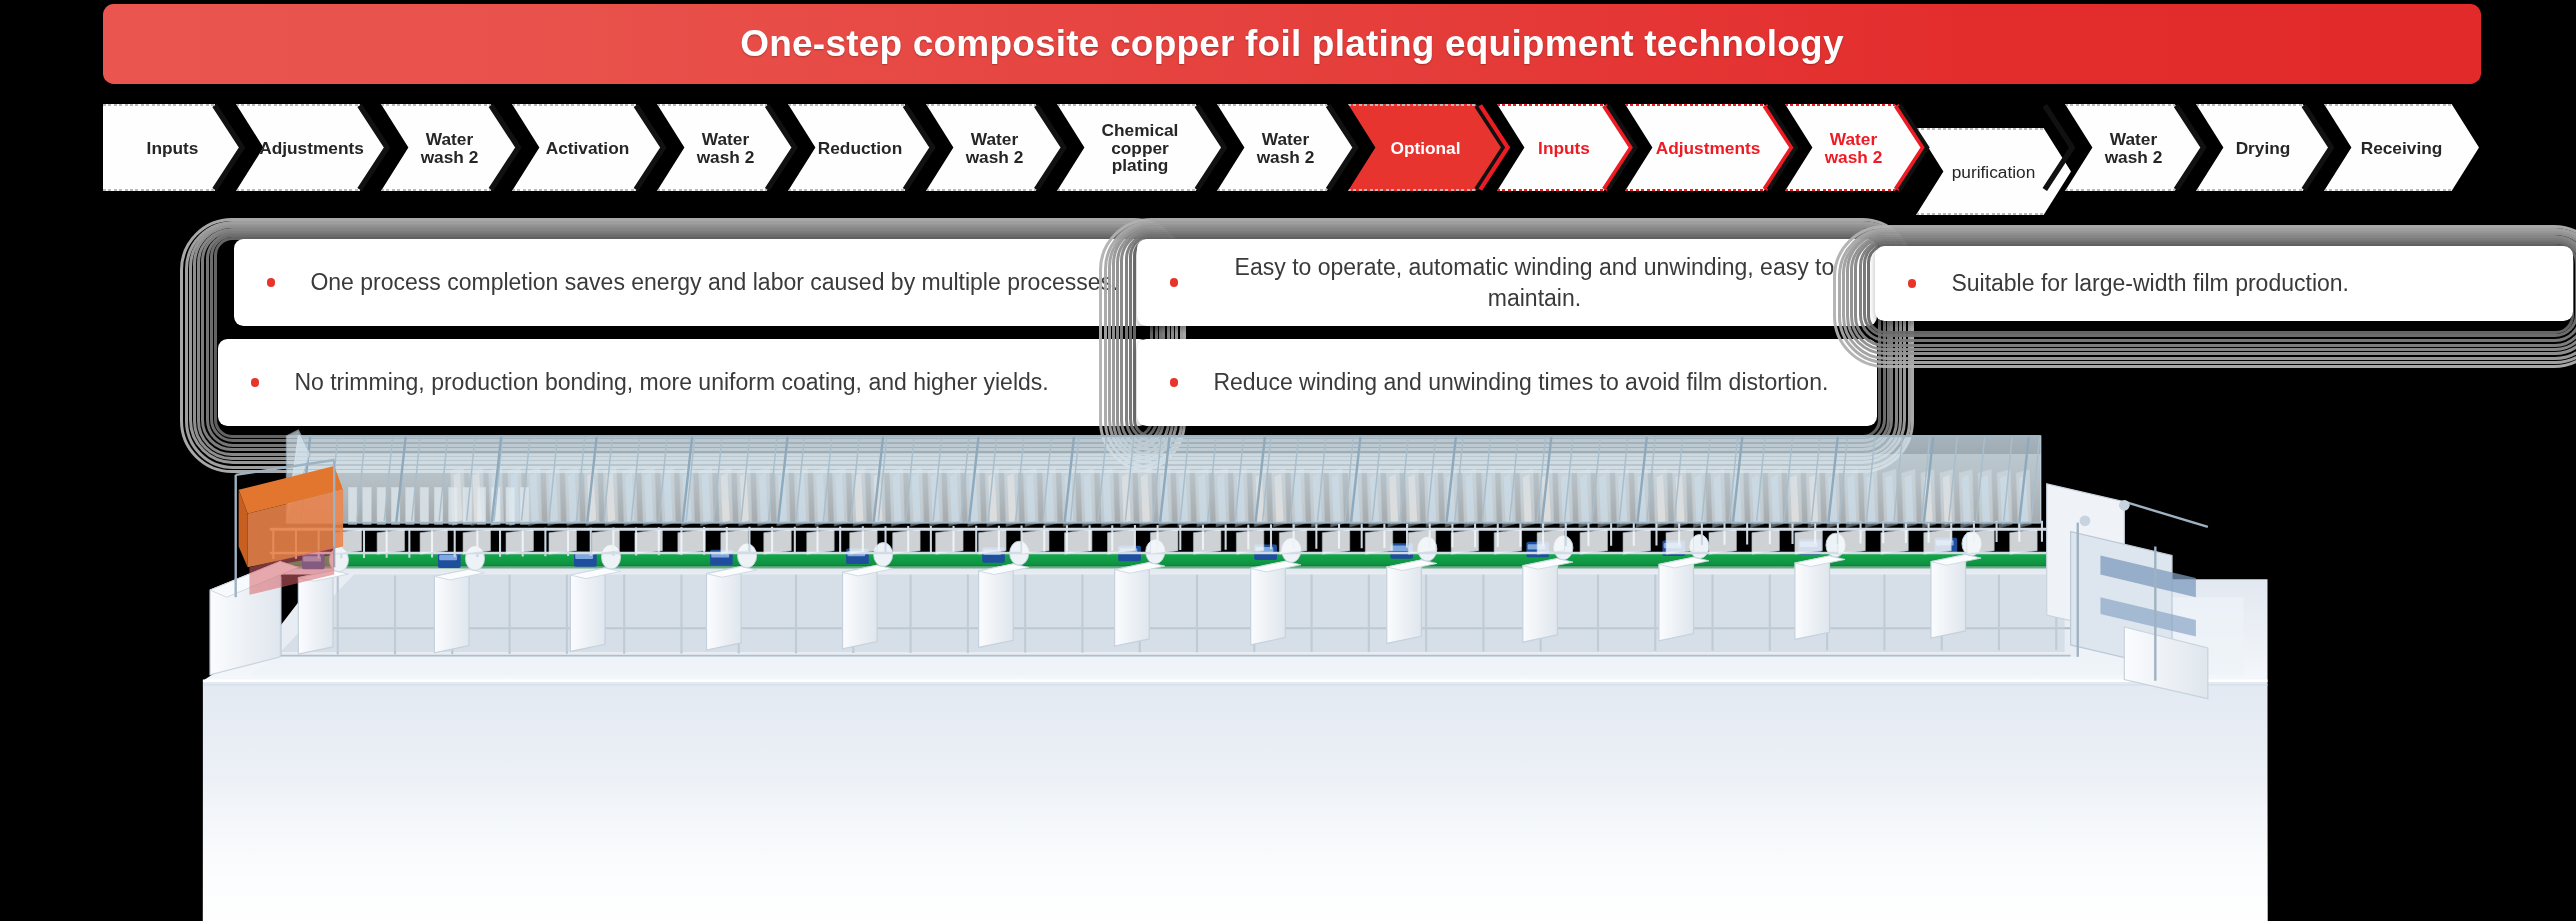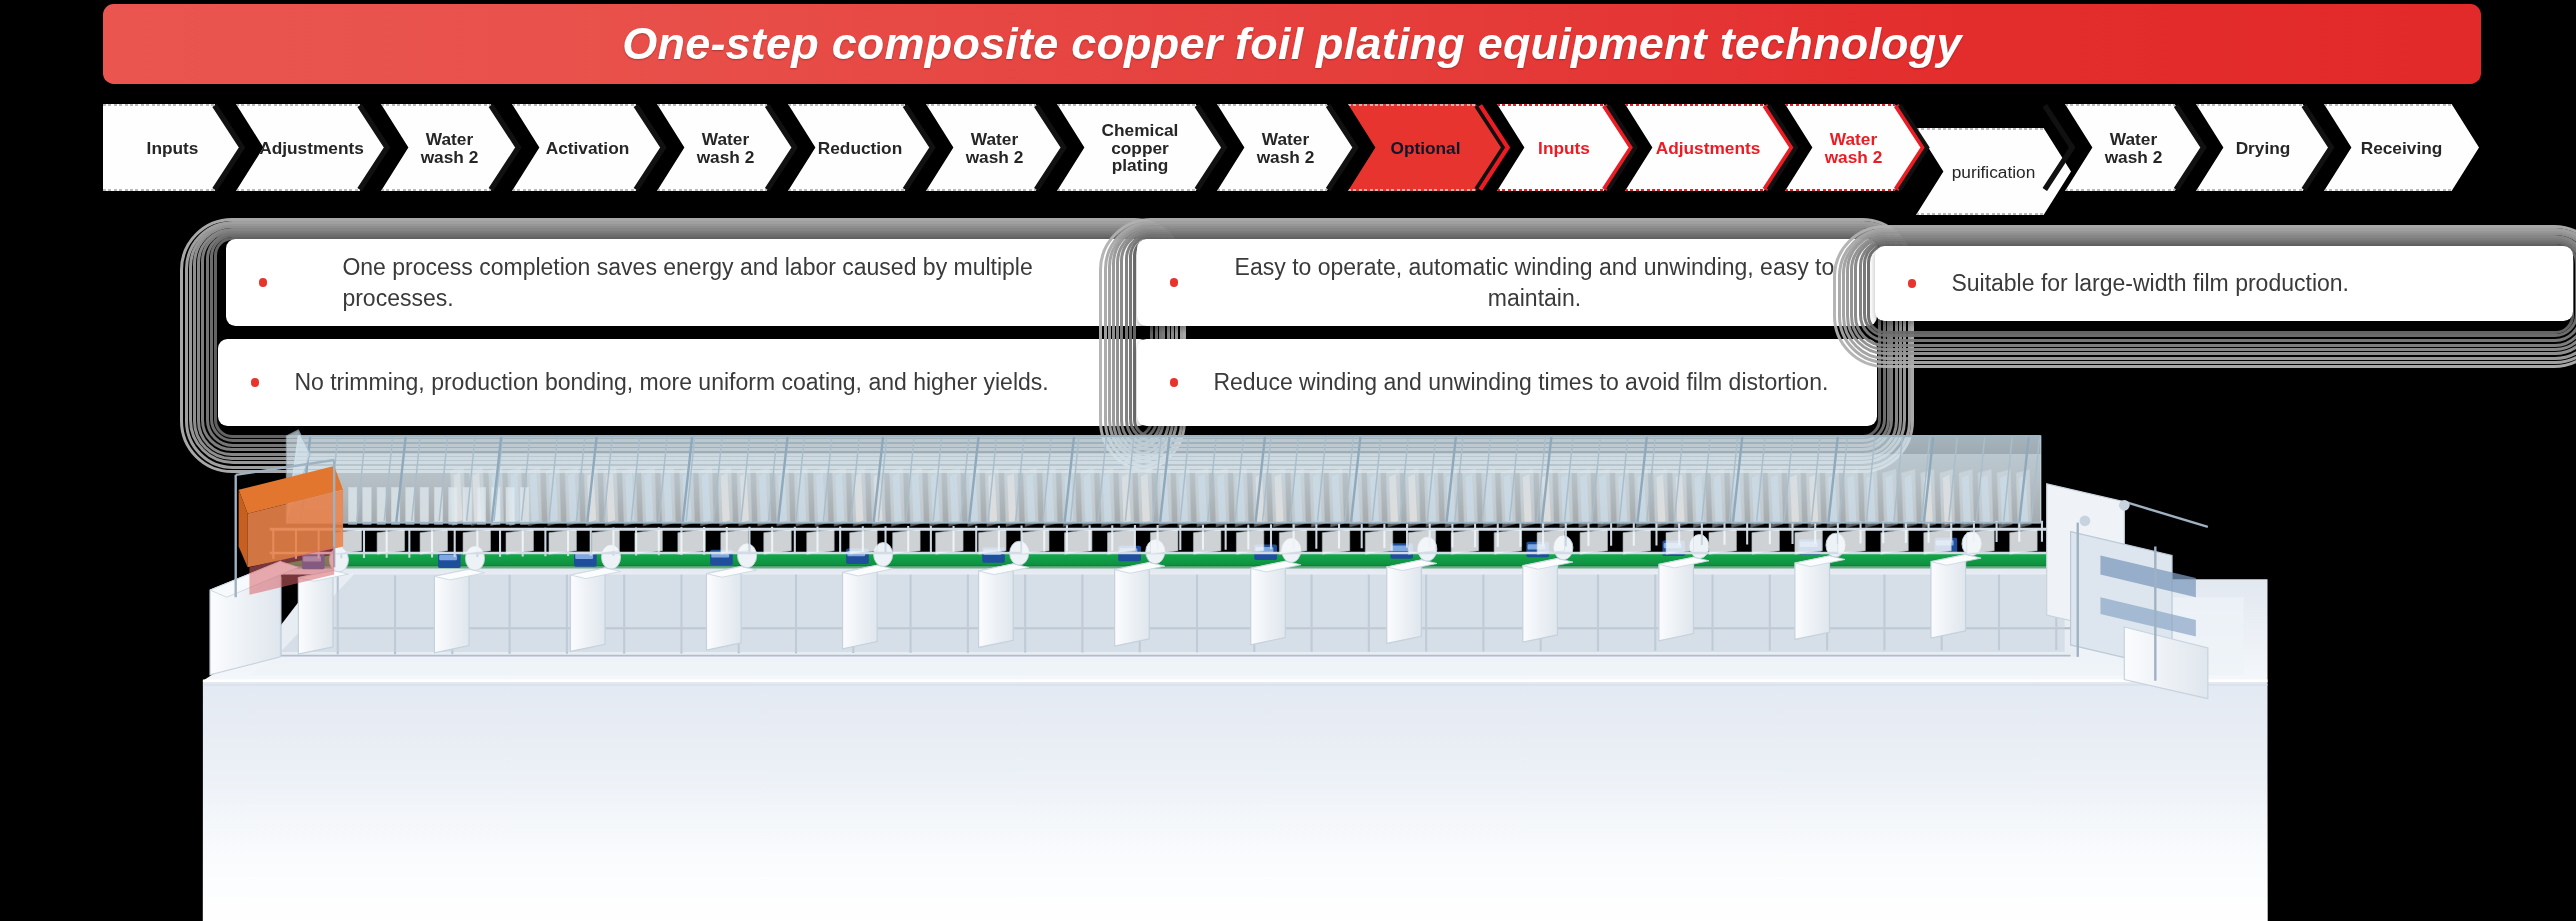--- a/index.html
+++ b/index.html
@@ -12,22 +12,22 @@
 
   
   .title-bar{
     position:absolute;left:103px;top:3.6px;width:2378px;height:80px;
     border-radius:10.7px;
     background:linear-gradient(90deg,#EA5550 0%,#E9524C 18%,#E53F3C 52%,#E32C2C 80%,#E22A2A 100%);
     box-shadow:0 3.6px 8.4px rgba(0,0,0,.55);
     display:flex;align-items:center;justify-content:center;
   }
   .title-text{
-    color:#fff;font-size:45px;font-weight:bold;letter-spacing:0.2px;
-    text-shadow:0 1.2px 1.8px rgba(0,0,0,.28);white-space:nowrap;font-style:italic;
+    color:#fff;font-size:37px;font-weight:bold;letter-spacing:0.2px;
+    text-shadow:0 1.2px 1.8px rgba(0,0,0,.28);white-space:nowrap;
   }
 
   
   .chev-bar{position:absolute;left:103px;top:104px;height:87px;width:2378px;display:flex;}
   .chev{
     position:relative;height:87px;box-sizing:border-box;
     display:flex;align-items:center;justify-content:center;
     background:#fefefe;
     -webkit-clip-path:polygon(0 0, calc(100% - 27.4px) 0, 100% 50%, calc(100% - 27.4px) 100%, 0 100%, 27.4px 50%);
     clip-path:polygon(0 0, calc(100% - 27.4px) 0, 100% 50%, calc(100% - 27.4px) 100%, 0 100%, 27.4px 50%);
@@ -36,21 +36,21 @@
   .chev.first{
     -webkit-clip-path:polygon(0 0, calc(100% - 27.4px) 0, 100% 50%, calc(100% - 27.4px) 100%, 0 100%);
     clip-path:polygon(0 0, calc(100% - 27.4px) 0, 100% 50%, calc(100% - 27.4px) 100%, 0 100%);
   }
   .chev-label{
     position:relative;z-index:3;text-align:center;line-height:1.04;
     font-weight:bold;font-size:17.3px;color:#262626;padding:0 3.6px;
     white-space:pre-line;
   }
   .chev.optional{background:#E8342F;}
-  .chev.optional .chev-label{color:#0f172a;}
+  .chev.optional .chev-label{color:#ffffff;}
   .chev.redtext .chev-label{color:#ED1C24;}
   .chev.thin .chev-label{font-weight:normal;font-size:17.3px;}
   .chev-top{position:absolute;left:0;top:0;height:1.8px;width:100%;
     background:repeating-linear-gradient(90deg,#b9b9b9 0 3px,transparent 3px 5.4px);z-index:2;}
   .chev-bot{position:absolute;left:0;bottom:0;height:1.8px;width:100%;
     background:repeating-linear-gradient(90deg,#b9b9b9 0 3px,transparent 3px 5.4px);z-index:2;}
   .chev.redline .chev-top,.chev.redline .chev-bot{
     background:repeating-linear-gradient(90deg,#ED1C24 0 3px,transparent 3px 5.4px);}
 
   
@@ -206,21 +206,21 @@
       <div class="cardgroup" style="left: 218px; top: 6px; width: 931px; height: 258px;">
         <div class="stackring" style="left: -38px; top: -20.7px; width: 1006px; height: 255px; border-width: 3px; border-color: rgb(177, 177, 177); border-radius: 52px; opacity: 0.95;"></div>
         <div class="stackring" style="left: -33px; top: -18.4px; width: 998px; height: 248px; border-width: 3px; border-color: rgb(168, 168, 168); border-radius: 48px; opacity: 0.95;"></div>
         <div class="stackring" style="left: -29px; top: -16px; width: 989px; height: 241px; border-width: 3px; border-color: rgb(159, 159, 159); border-radius: 44px; opacity: 0.95;"></div>
         <div class="stackring" style="left: -25px; top: -13.8px; width: 981px; height: 235px; border-width: 3px; border-color: rgb(150, 150, 150); border-radius: 39px; opacity: 0.95;"></div>
         <div class="stackring" style="left: -21px; top: -11.5px; width: 973px; height: 228px; border-width: 3px; border-color: rgb(141, 141, 141); border-radius: 35px; opacity: 0.95;"></div>
         <div class="stackring" style="left: -16.7px; top: -9.2px; width: 964px; height: 221px; border-width: 3px; border-color: rgb(132, 132, 132); border-radius: 31px; opacity: 0.95;"></div>
         <div class="stackring" style="left: -12.5px; top: -6.9px; width: 956px; height: 215px; border-width: 3px; border-color: rgb(123, 123, 123); border-radius: 27px; opacity: 0.95;"></div>
         <div class="stackring" style="left: -8.4px; top: -4.6px; width: 948px; height: 208px; border-width: 3px; border-color: rgb(114, 114, 114); border-radius: 23px; opacity: 0.95;"></div>
         <div class="stackring" style="left: -4.2px; top: -2.3px; width: 939px; height: 201px; border-width: 3px; border-color: rgb(105, 105, 105); border-radius: 18.5px; opacity: 0.95;"></div>
-        <div class="card" style="left: 8px; top: 0px; width: 931px; height: 87px; gap: 40px;">
+        <div class="card" style="left: 16px; top: 0px; width: 931px; height: 87px;">
           <span class="bullet"></span>
           <div class="card-text">One process completion saves energy and labor caused by multiple processes.</div>
         </div>
         <div class="card" style="left: 0px; top: 100px; width: 931px; height: 87px;">
           <span class="bullet"></span>
           <div class="card-text">No trimming, production bonding, more uniform coating, and higher yields.</div>
         </div>
       </div>
       <div class="cardgroup" style="left: 1137px; top: 6px; width: 740px; height: 258px; text-align: center;">
         <div class="stackring" style="left: -38px; top: -20.7px; width: 815px; height: 255px; border-width: 3px; border-color: rgb(177, 177, 177); border-radius: 52px; opacity: 0.95;"></div>

